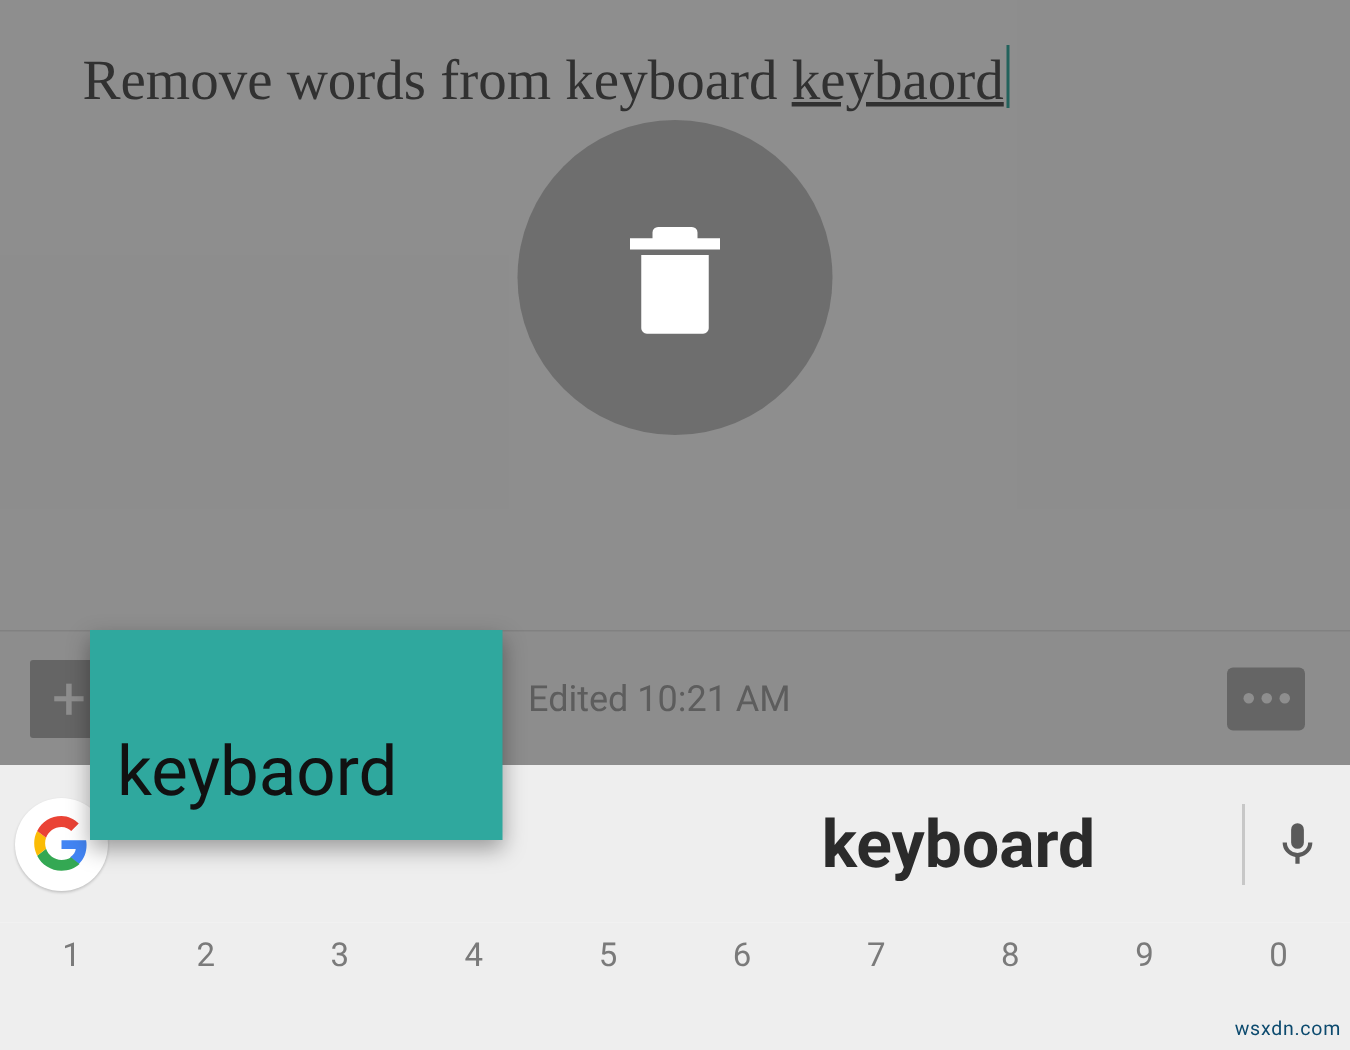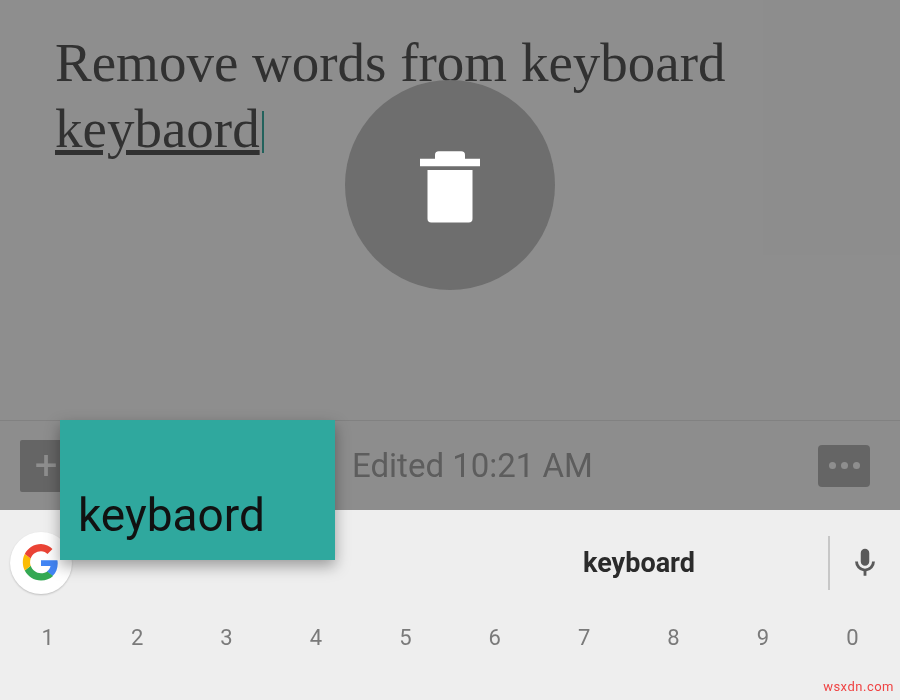--- a/index.html
+++ b/index.html
@@ -12,21 +12,21 @@
   }
   .note-area {
     position: absolute;
     left: 0; top: 0; right: 0;
     height: 420px;
     background: #fefefe;
     padding: 30px 55px 0 55px;
   }
   .note-text {
     font-family: Georgia, "Times New Roman", serif;
-    font-size: 55px;
+    font-size: 38px;
     color: #222;
     line-height: 1.2;
   }
   .misspelled {
     text-decoration: underline;
     text-decoration-color: #222;
   }
   .cursor {
     display: inline-block;
     width: 2px;
@@ -52,21 +52,21 @@
     color: #fff;
     display: flex;
     align-items: center;
     justify-content: center;
     font-size: 40px;
     line-height: 1;
     border-radius: 2px;
   }
   .edited-label {
     margin-left: 280px;
-    font-size: 33px;
+    font-size: 24px;
     color: #8a8a8a;
   }
   .menu-btn {
     margin-left: auto;
     width: 52px; height: 42px;
     background: #9e9e9e;
     border-radius: 4px;
     display: flex;
     align-items: center;
     justify-content: center;
@@ -93,21 +93,21 @@
     align-items: center;
     justify-content: center;
     font-size: 36px;
     font-weight: 700;
     box-shadow: 0 1px 2px rgba(0,0,0,.2);
   }
   .g-circle svg { width: 38px; height: 38px; }
   .sugg {
     flex: 1;
     text-align: center;
-    font-size: 27px;
+    font-size: 44px;
     color: #4a4a4a;
     height: 100%;
     display:flex;
     align-items:center;
     justify-content:center;
   }
   .sugg.primary { font-weight: 700; color: #2b2b2b; }
   .sugg-divider { width: 2px; height: 54px; background: #c7c7c7; }
   .mic {
     width: 70px;
@@ -173,21 +173,21 @@
   }
   .chip span {
     font-size: 46px;
     color: #111;
   }
   .watermark {
     position:absolute;
     right: 6px;
     bottom: 6px;
     font-size: 13px;
-    color: #ef4444;
+    color: #0c4a6e;
     letter-spacing: .5px;
   }
 </style>
 </head>
 <body>
 
 <div class="screen">
 
   <div class="note-area">
     <span class="note-text">

